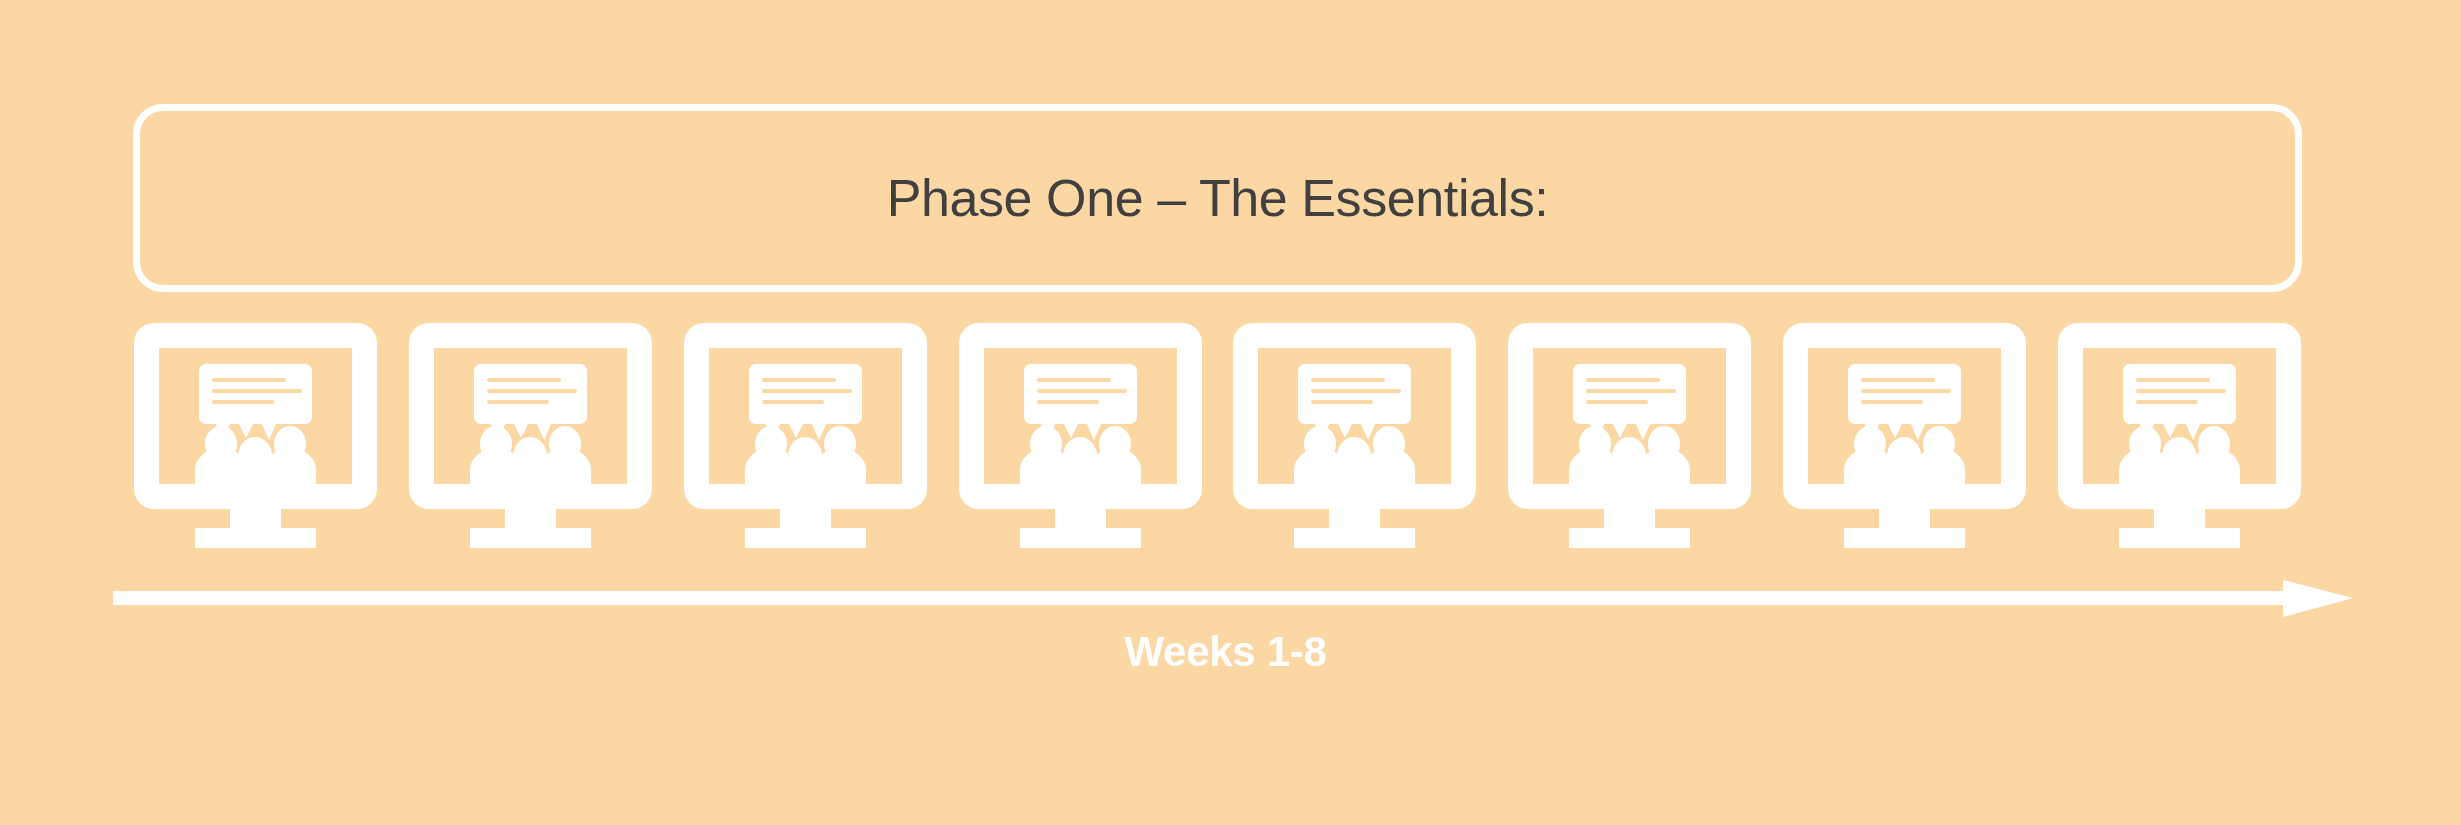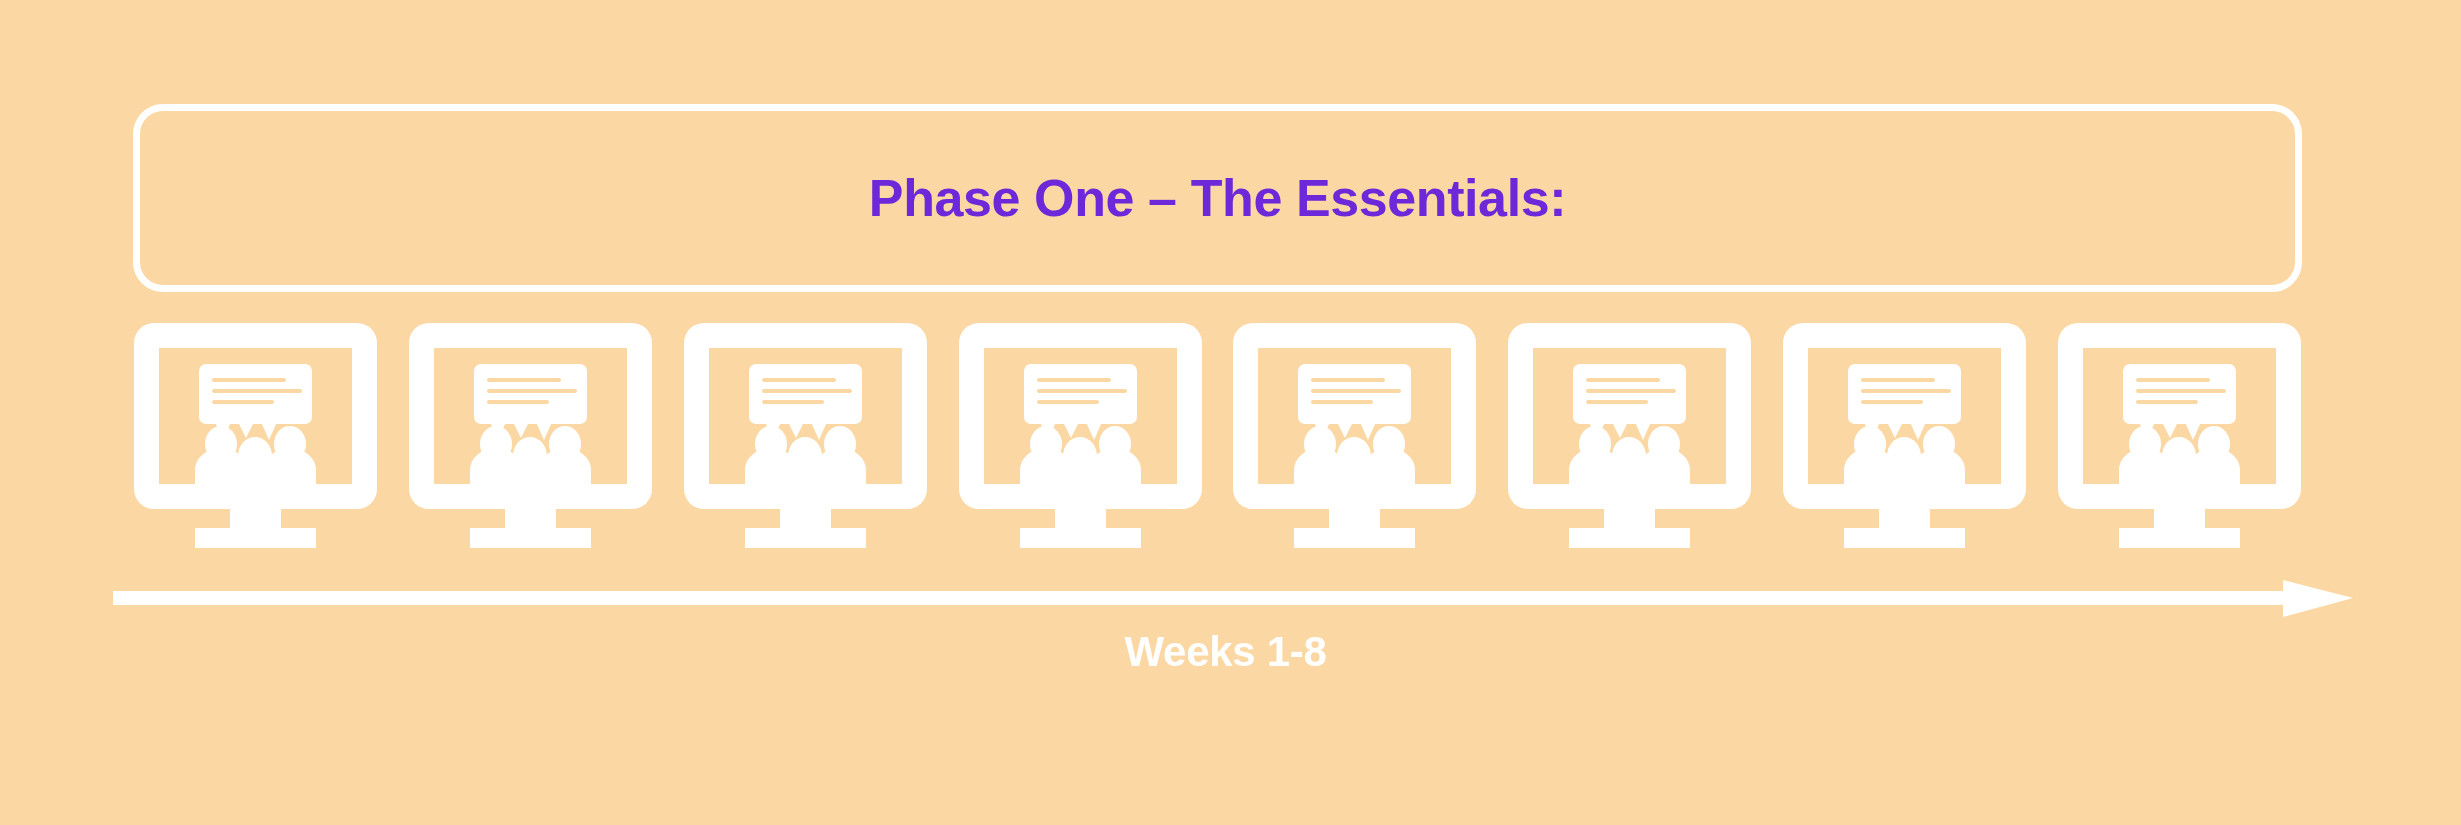--- a/index.html
+++ b/index.html
@@ -30,23 +30,23 @@
     height: 188px;
     box-sizing: border-box;
     border: 7px solid #ffffff;
     border-radius: 30px;
     display: flex;
     flex-direction: column;
     align-items: center;
     justify-content: center;
   }
   .banner-title {
-    color: #6d28d9;
+    color: #404040;
     font-size: 52px;
-    font-weight: bold;
+    font-weight: normal;
     letter-spacing: -0.4px;
     line-height: 1.12;
     text-align: left;
     white-space: nowrap;
   }
   .banner-subtitle {
     color: #ffffff;
     font-size: 47px;
     font-weight: normal;
     letter-spacing: -0.2px;

